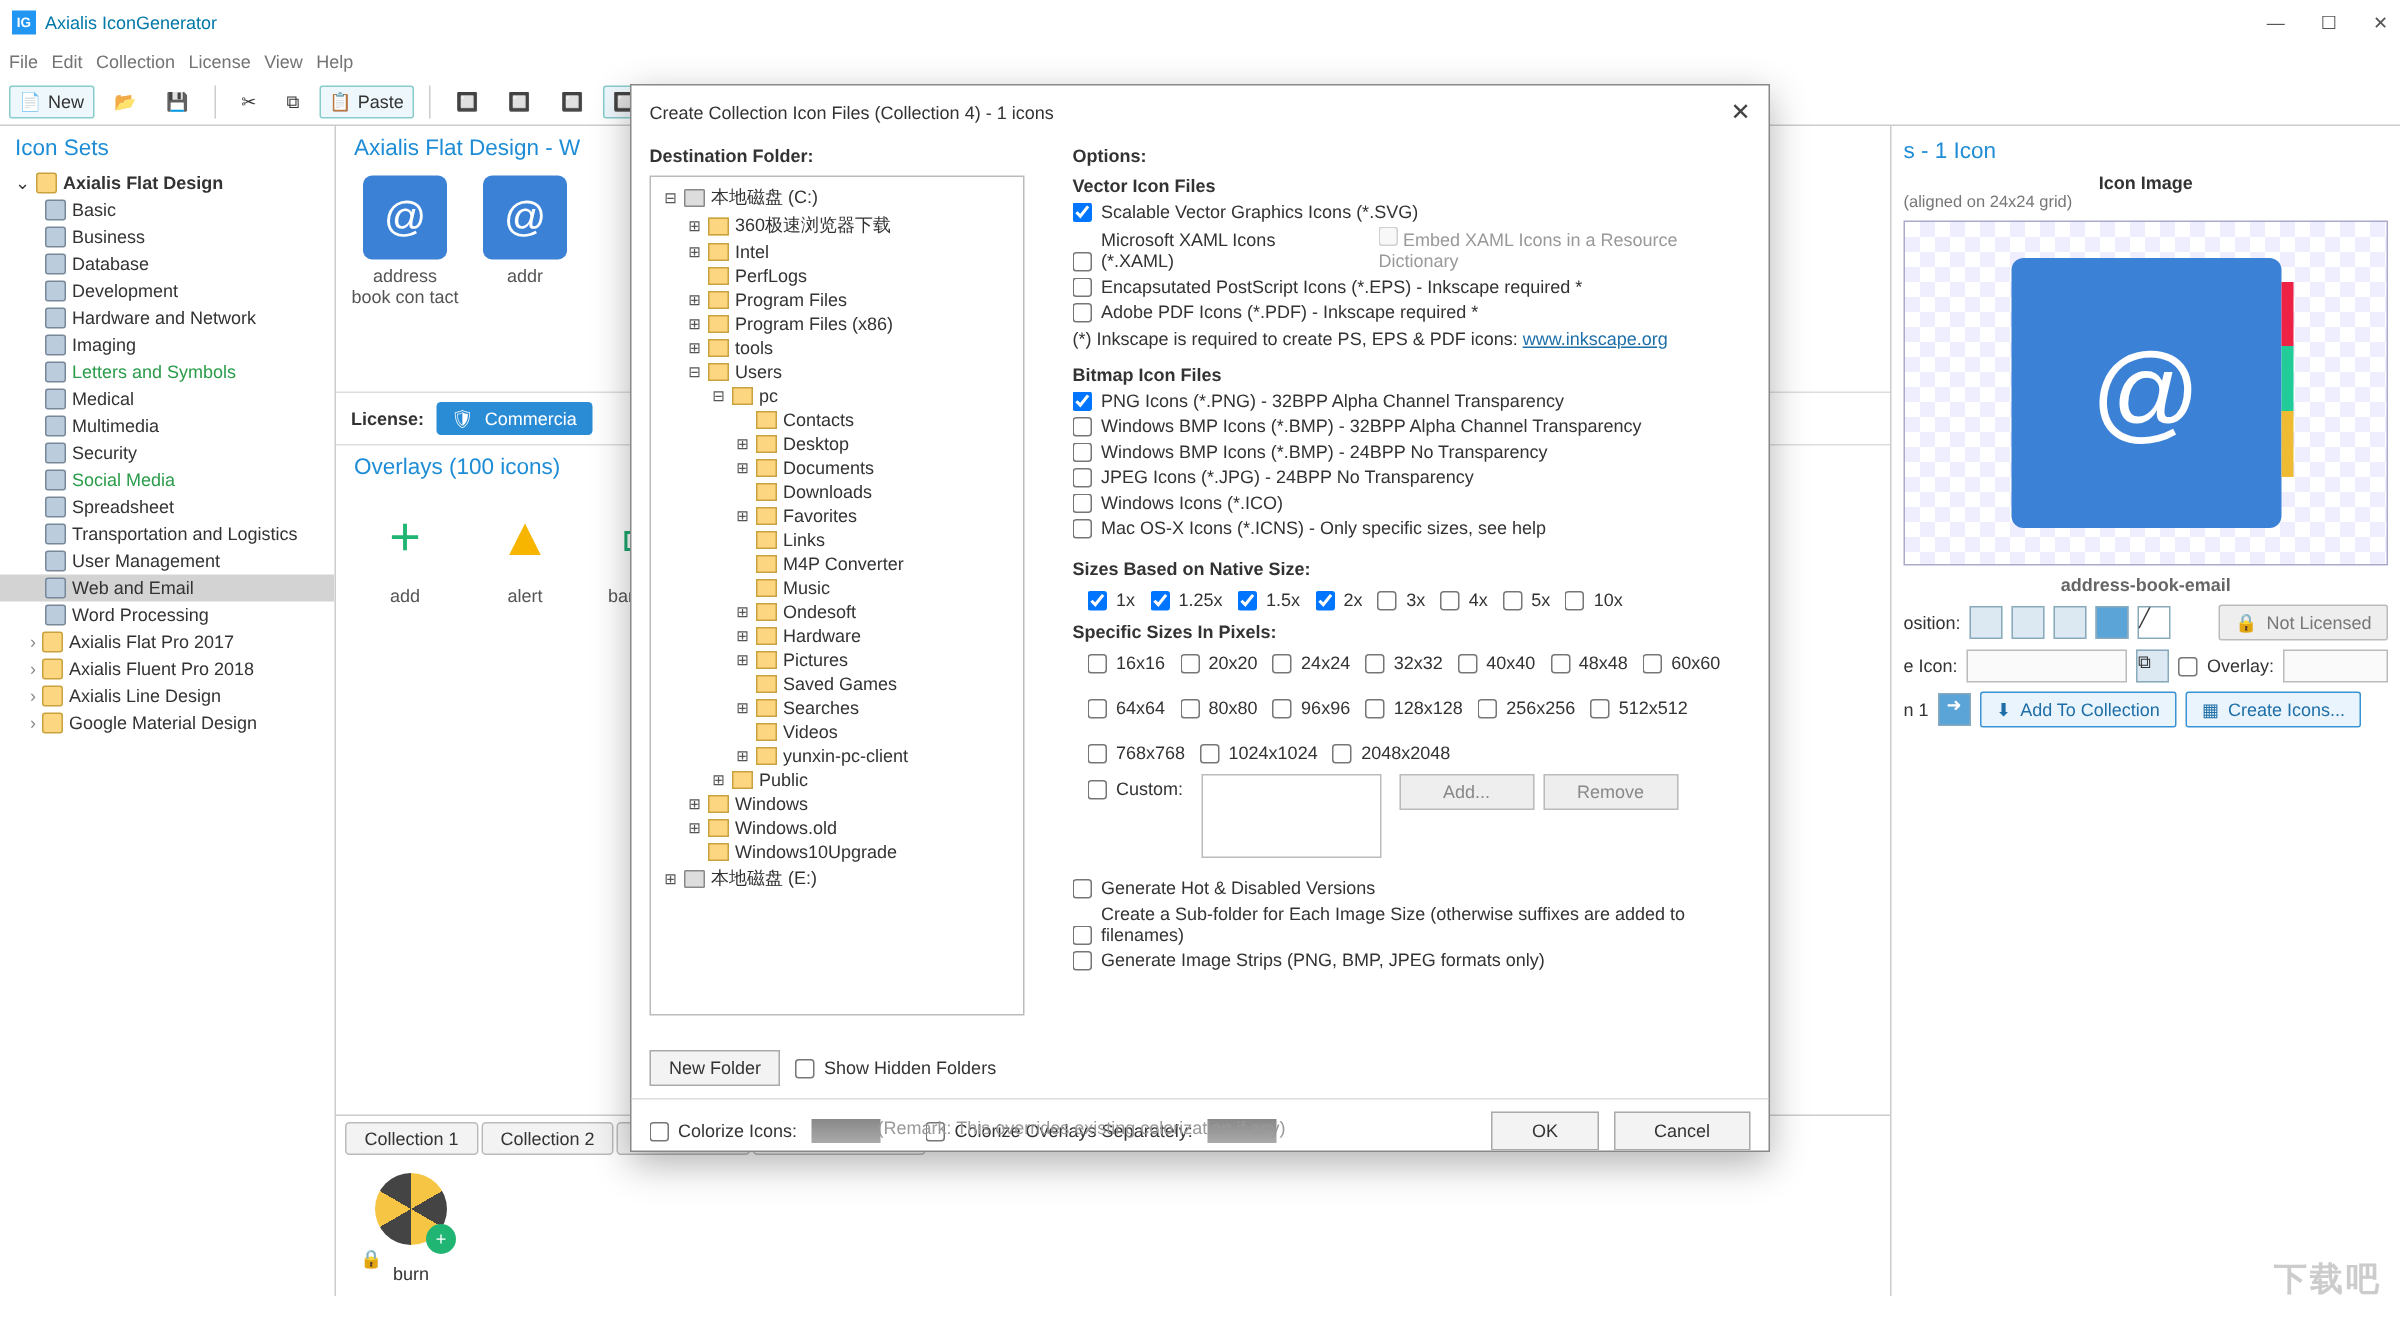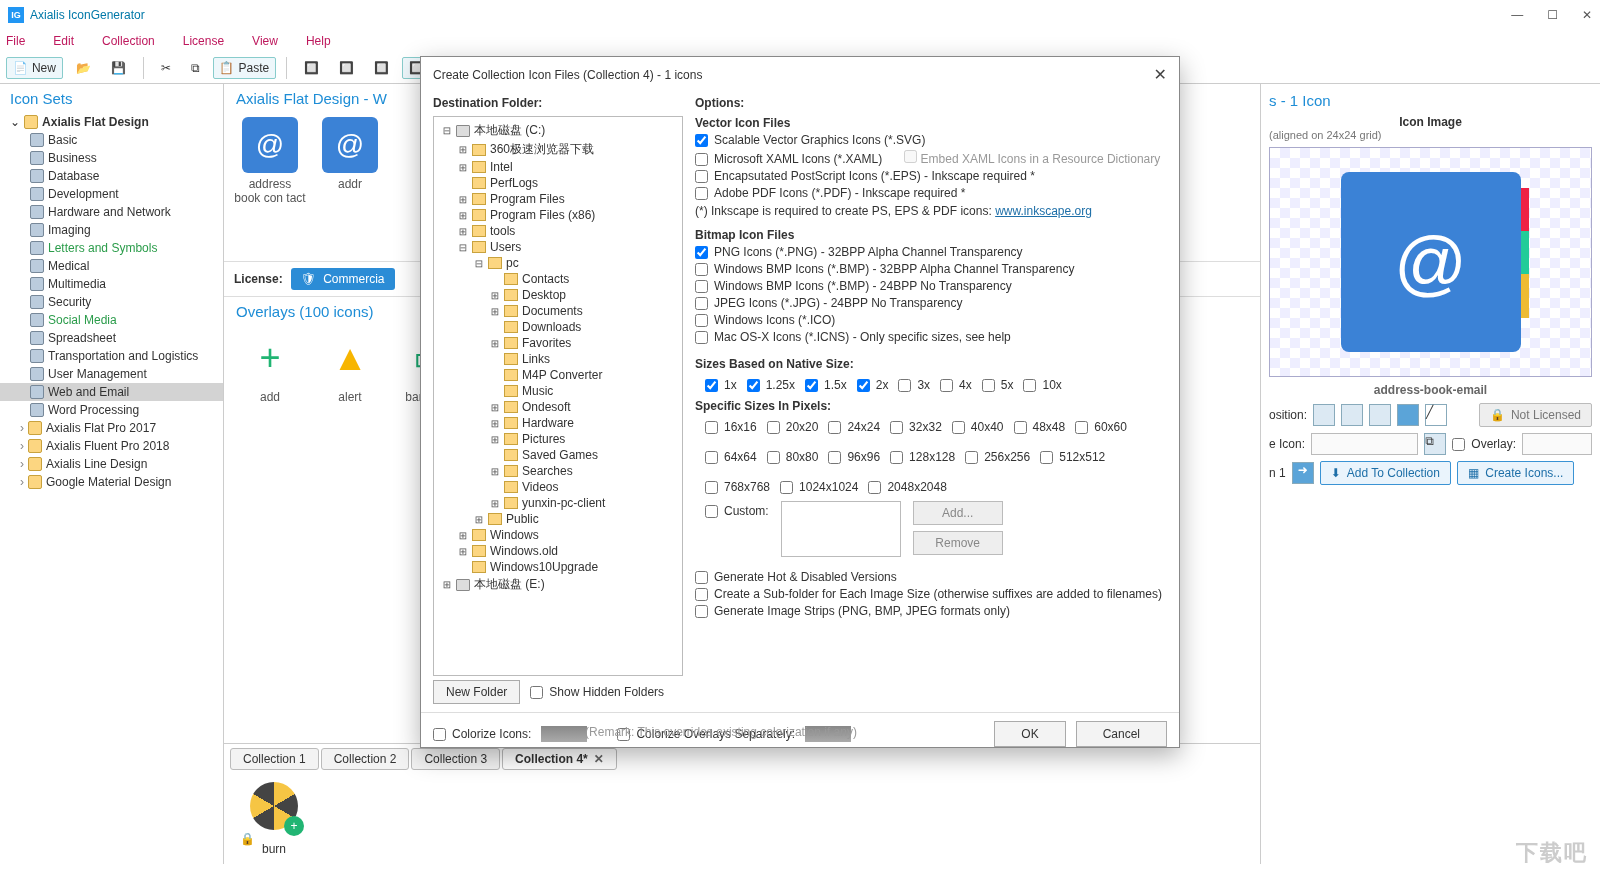--- a/index.html
+++ b/index.html
@@ -1,20 +1,20 @@
 <!DOCTYPE html>
 <html><head>
 <meta charset="utf-8">
 <style>
 *{box-sizing:border-box;margin:0;padding:0;font-family:"Segoe UI",Tahoma,sans-serif;font-size:12px}
 body{background:#fff;width:1600px;height:890px;overflow:hidden;color:#333}
 .titlebar{height:30px;display:flex;align-items:center;padding:0 8px;color:#0078a8}
 .titlebar .logo{width:16px;height:16px;background:#2196f3;color:#fff;display:inline-flex;align-items:center;justify-content:center;font-size:9px;font-weight:bold;margin-right:6px}
 .winctl{margin-left:auto;display:flex;gap:24px;color:#555;font-size:13px}
-.menubar{height:22px;display:flex;align-items:center;padding:0 6px;gap:28px;color:#be185d}
+.menubar{height:22px;display:flex;align-items:center;padding:0 6px;gap:9px;color:#737373}
 .toolbar{height:32px;display:flex;align-items:center;padding:0 6px;gap:6px;border-bottom:1px solid #ccc}
 .tbtn{display:inline-flex;align-items:center;gap:4px;padding:3px 6px;border:1px solid transparent;border-radius:2px}
 .tbtn.bordered{border-color:#8cc;background:#eef7fb}
 .tsep{width:1px;height:22px;background:#ccc;margin:0 4px}
 .app-body{display:flex;height:calc(100% - 110px)}
 .sidebar{width:224px;border-right:1px solid #ccc;overflow:hidden;display:flex;flex-direction:column}
 .side-title{color:#1e8dd6;font-size:15px;padding:6px 10px 4px}
 .tree{flex:1;overflow:auto;padding:2px 0}
 .tree-item{display:flex;align-items:center;padding:2px 4px 2px 10px;gap:4px;cursor:default}
 .tree-item.sub{padding-left:30px}
@@ -49,30 +49,30 @@
 .rp-field{border:1px solid #bbb;height:22px;flex:1;background:#fafafa}
 .rp-btn{border:1px solid #3a93d4;background:#eaf4fc;color:#1e6fa8;padding:4px 10px;border-radius:2px;display:inline-flex;align-items:center;gap:6px}
 .rp-btn.gray{border-color:#bbb;background:#eee;color:#777}
 .pos-sw{width:22px;height:22px;border:1px solid #8ab;background:#dce9f3;display:inline-block}
 .pos-sw.sel{background:#5ba4d8}
 
 .overlay{position:absolute;inset:0;display:flex;align-items:flex-start;justify-content:center;pointer-events:none}
 .dialog{margin-top:56px;width:760px;background:#fff;border:1px solid #888;box-shadow:0 8px 24px rgba(0,0,0,.3);pointer-events:auto}
 .dlg-title{display:flex;align-items:center;padding:8px 12px;font-size:13px}
 .dlg-title .x{margin-left:auto;font-size:16px;color:#444}
-.dlg-body{display:flex;padding:0 12px 8px;gap:12px}
+.dlg-body{display:flex;padding:0 12px 8px;gap:32px}
 .dcol{flex:1;display:flex;flex-direction:column}
 .sect-label{font-weight:600;margin:4px 0 6px}
 .folder-tree{border:1px solid #bbb;height:560px;overflow:auto;padding:4px;background:#fff}
 .ft-row{display:flex;align-items:center;gap:4px;padding:1px 0}
 .ft-ind{display:inline-block}
 .ft-exp{width:10px;font-size:10px;color:#555;text-align:center}
 .ft-ic{width:14px;height:12px;background:#fcd681;border:1px solid #c9a23d;display:inline-block}
 .ft-ic.drive{background:#ddd;border-color:#888;border-radius:1px}
-.new-folder-row{display:flex;align-items:center;gap:10px;margin-top:4px}
+.new-folder-row{display:flex;align-items:center;gap:10px;margin-top:23px}
 .nf-btn{border:1px solid #aaa;padding:4px 12px;background:#f3f3f3}
 .path-input{width:100%;border:1px solid #bbb;padding:4px 6px;margin-top:6px;color:#1e6fa8}
 .opt-sect{margin-bottom:10px}
 .opt-sect b{font-weight:600}
 .chk{display:flex;align-items:flex-end;gap:6px;margin:3px 0}
 .chk input{width:13px;height:13px}
 .chk .hint{color:#999;margin-left:16px}
 .sizes{display:flex;flex-wrap:wrap;gap:10px;margin:4px 0 4px 10px}
 .custom-row{display:flex;gap:12px;align-items:flex-start;margin-left:10px}
 .custom-box{width:120px;height:56px;border:1px solid #bbb}
@@ -675,21 +675,21 @@
                 <input type="checkbox" style="">
                 <span>2048x2048</span>
               </label>
             </div>
           <div class="custom-row">
             <label class="chk">
                 <input type="checkbox" style="">
                 <span>Custom:</span>
               </label>
             <div class="custom-box"></div>
-            <div style="display:flex;flex-direction:column;gap:6px">
+            <div style="display:flex;flex-direction:row;gap:6px">
               <span class="ar-btn">Add...</span>
               <span class="ar-btn">Remove</span>
             </div>
           </div>
         </div>
         <div id="extra-list">
             <label class="chk">
               <input type="checkbox" style="">
               <span>Generate Hot &amp; Disabled Versions</span>
             </label>

